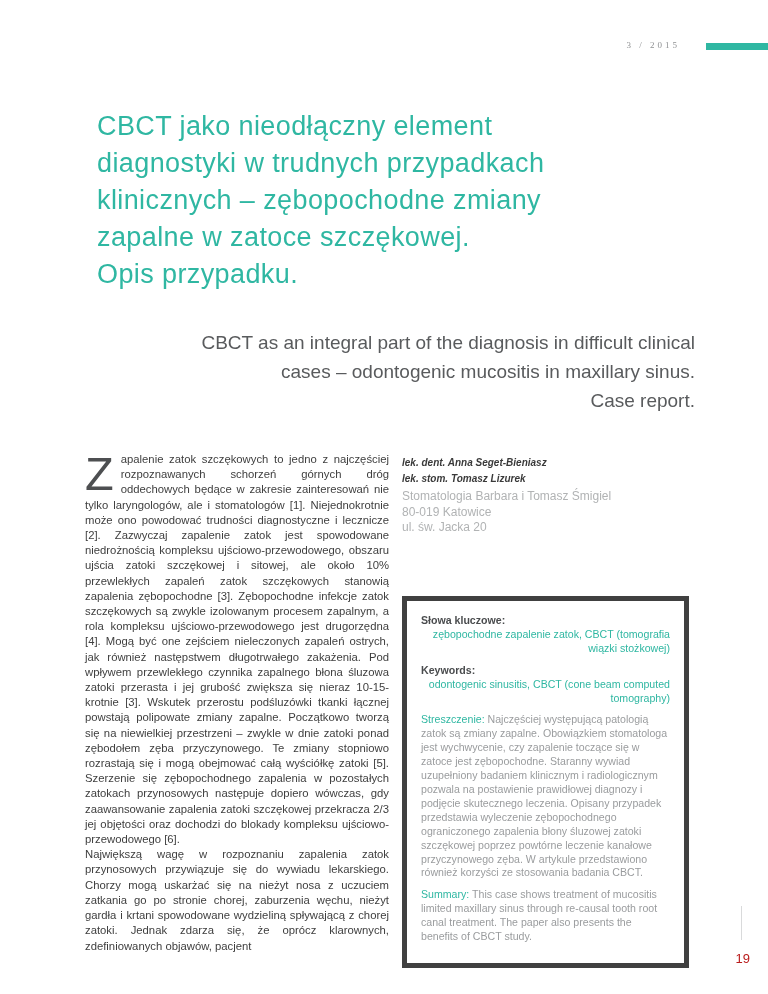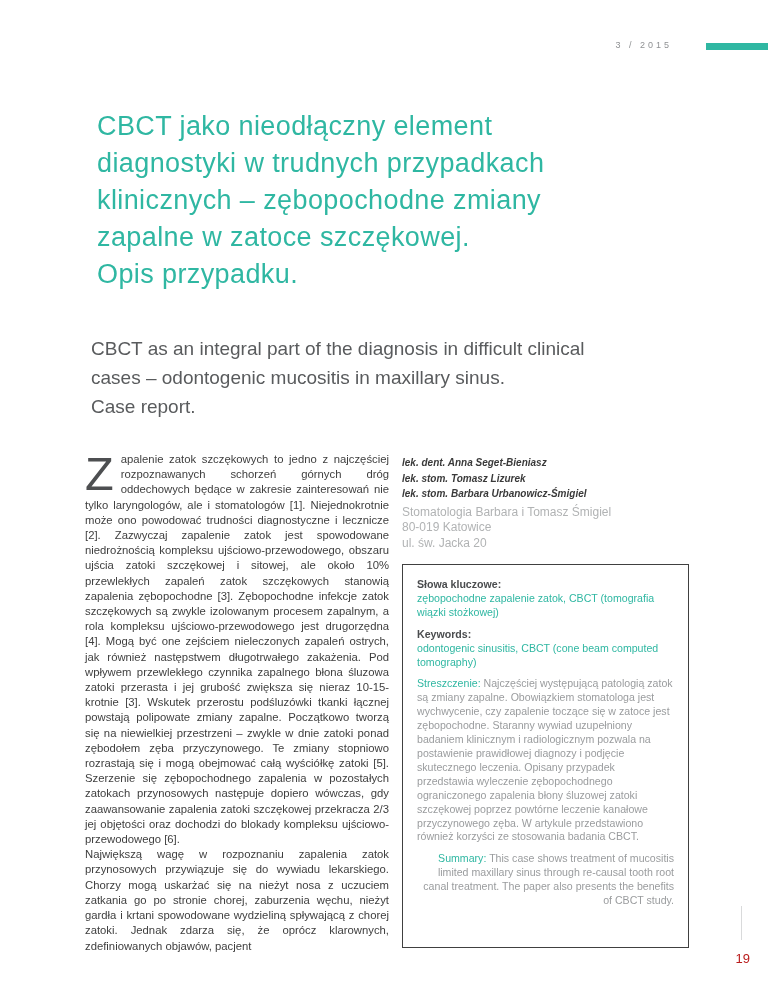--- a/index.html
+++ b/index.html
@@ -4,22 +4,22 @@
 <style>
   html,body { margin:0; padding:0; background:#ffffff; }
   .page {
     position:relative; width:768px; height:994px; margin:0 auto;
     background:#ffffff; overflow:hidden;
     font-family:"Liberation Sans", sans-serif;
   }
 
   
   .issue-label {
-    position:absolute; top:40px; right:96px;
-    font-size:9px; letter-spacing:3px; color:#8f9193;
+    position:absolute; top:40px; right:88px;
+    font-size:9px; letter-spacing:3px; color:#8f9193;font-family:Liberation Serif, serif;
   }
   .issue-bar {
     position:absolute; top:43px; right:0;
     width:62px; height:7px; background:#2fb7a2;
   }
 
   
   .title-pl {
     position:absolute; left:85px; top:96px; width:610px;
     font-size:27px; line-height:37px; font-weight:400; letter-spacing:0.4px;
@@ -53,31 +53,31 @@
     font-style:italic; font-weight:bold;
     font-size:10px; line-height:15.5px; color:#3a3a3a;
   }
   .affiliation { margin-top:3px; }
   .affil-line {
     font-size:12px; line-height:15.5px; color:#b1b3b4;
   }
 
   
   .abstract-box {
-    position:absolute; left:402px; top:564px; width:287px;
+    position:absolute; left:402px; top:596px; width:287px;
     box-sizing:border-box;
-    border:1px solid #404040;
-    padding:13px 14px 28px 14px;
+    border:5px solid #404040;
+    padding:13px 14px 8px 14px;
     font-size:10.6px; line-height:13.9px;
   }
   .abstract-box .section { margin:0 0 8px 0; }
-  .abstract-box .section:last-child { margin-bottom:11px;text-align:right; }
+  .abstract-box .section:last-child { margin-bottom:11px; }
   .label-dark { font-weight:bold; color:#4a4c4e; }
   .label-teal { font-weight:normal; color:#2fb7a2; }
-  .teal-text { color:#2fb7a2; }
+  .teal-text { color:#2fb7a2;text-align:right; }
   .gray-text { color:#9a9c9e; }
 
   
   .pagenum-rule {
     position:absolute; right:26px; bottom:54px;
     width:1px; height:34px; background:#d9dadb;
   }
   .page-number {
     position:absolute; right:18px; bottom:28px;
     font-size:13px; color:#b91c1c;
@@ -89,33 +89,32 @@
 <div class="page">
 
   <div class="issue-label">3 / 2015</div>
   <div class="issue-bar"></div>
 
   <h1 class="title-pl" style="margin:12px;">CBCT jako nieodłączny element
 diagnostyki w trudnych przypadkach
 klinicznych – zębopochodne zmiany
 zapalne w zatoce szczękowej.
 Opis przypadku.</h1>
-  <h2 class="title-en" style="margin:6px;">CBCT as an integral part of the diagnosis in difficult clinical
+  <h2 class="title-en" style="margin:0;text-align:right;">CBCT as an integral part of the diagnosis in difficult clinical
 cases – odontogenic mucositis in maxillary sinus.
 Case report.</h2>
 
   <div class="col-left">
     <p><span class="dropcap">Z</span><span>apalenie zatok szczękowych to jedno z najczęściej rozpoznawanych schorzeń górnych dróg oddechowych będące w zakresie zainteresowań nie tylko laryngologów, ale i stomatologów [1]. Niejednokrotnie może ono powodować trudności diagnostyczne i lecznicze [2]. Zazwyczaj zapalenie zatok jest spowodowane niedrożnością kompleksu ujściowo-przewodowego, obszaru ujścia zatoki szczękowej i sitowej, ale około 10% przewlekłych zapaleń zatok szczękowych stanowią zapalenia zębopochodne [3]. Zębopochodne infekcje zatok szczękowych są zwykle izolowanym procesem zapalnym, a rola kompleksu ujściowo-przewodowego jest drugorzędna [4]. Mogą być one zejściem nieleczonych zapaleń ostrych, jak również następstwem długotrwałego zakażenia. Pod wpływem przewlekłego czynnika zapalnego błona śluzowa zatoki przerasta i jej grubość zwiększa się nieraz 10-15-krotnie [3]. Wskutek przerostu podśluzówki tkanki łącznej powstają polipowate zmiany zapalne. Początkowo tworzą się na niewielkiej przestrzeni – zwykle w dnie zatoki ponad zębodołem zęba przyczynowego. Te zmiany stopniowo rozrastają się i mogą obejmować całą wyściółkę zatoki [5]. Szerzenie się zębopochodnego zapalenia w pozostałych zatokach przynosowych następuje dopiero wówczas, gdy zaawansowanie zapalenia zatoki szczękowej przekracza 2/3 jej objętości oraz dochodzi do blokady kompleksu ujściowo-przewodowego [6].</span></p>
     <p>Największą wagę w rozpoznaniu zapalenia zatok przynosowych przywiązuje się do wywiadu lekarskiego. Chorzy mogą uskarżać się na nieżyt nosa z uczuciem zatkania go po stronie chorej, zaburzenia węchu, nieżyt gardła i krtani spowodowane wydzieliną spływającą z chorej zatoki. Jednak zdarza się, że oprócz klarownych, zdefiniowanych objawów, pacjent</p>
   </div>
 
   <div class="authors">
     <div class="author-name">lek. dent. Anna Seget-Bieniasz</div>
     <div class="author-name">lek. stom. Tomasz Lizurek</div>
-    <div class="author-name">lek. stom. Barbara Urbanowicz-Śmigiel</div>
     <div class="affiliation">
       <div class="affil-line">Stomatologia Barbara i Tomasz Śmigiel</div>
       <div class="affil-line">80-019 Katowice</div>
       <div class="affil-line">ul. św. Jacka 20</div>
     </div>
   </div>
 
   <div class="abstract-box">
     <div class="section">
       <div class="label-dark">Słowa kluczowe:</div>

